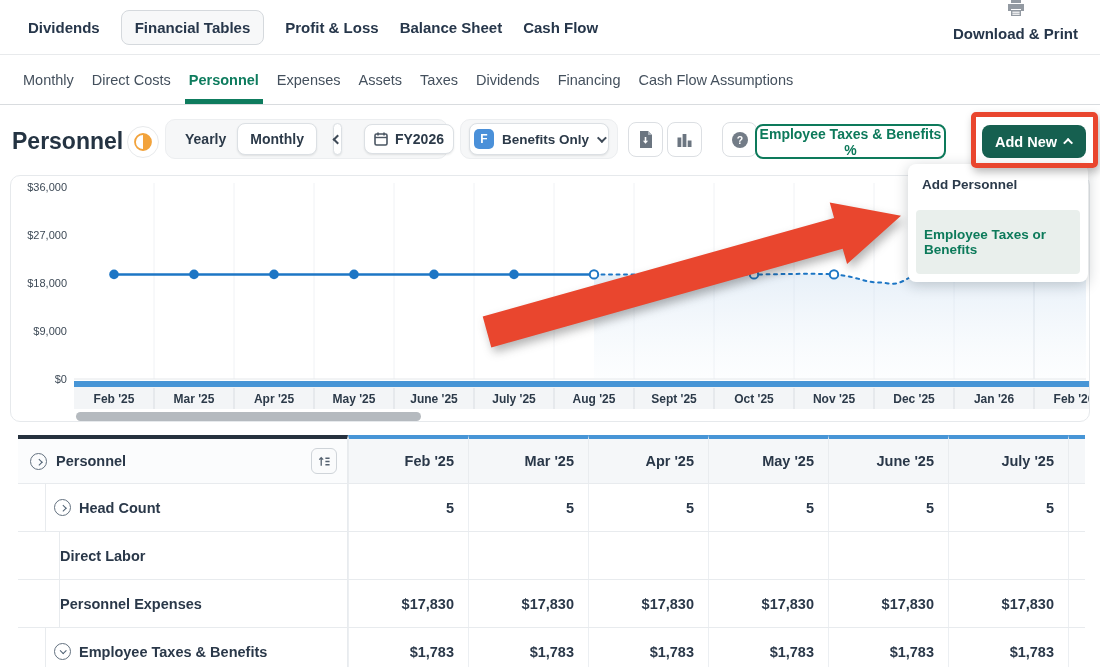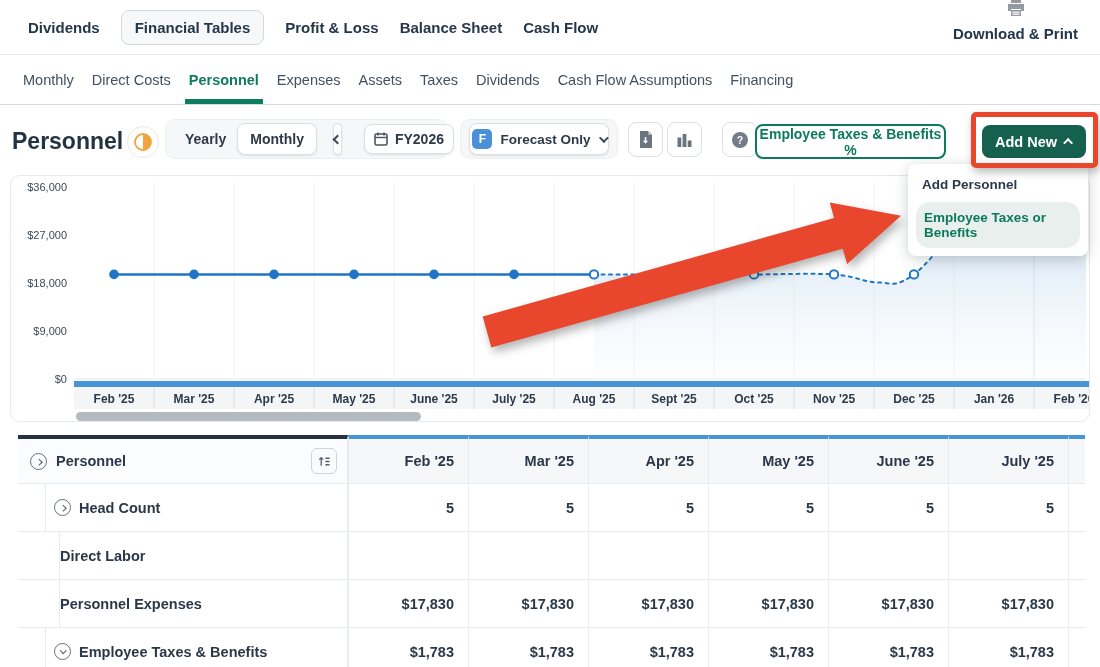--- a/index.html
+++ b/index.html
@@ -65,21 +65,21 @@
 
   
   #arrow-overlay { position:absolute; left:0; top:0; width:1100px; height:667px; pointer-events:none; z-index:50; }
   .red-box { position:absolute; left:971px; top:112px; width:127px; height:56px; border:5px solid #e9462e;
              border-radius:5px; box-shadow:2px 4px 8px rgba(0,0,0,.28); z-index:70; pointer-events:none; }
 
   
   .dropdown { position:absolute; left:908px; top:164px; width:180px; background:#fff; border-radius:8px;
               box-shadow:0 3px 14px rgba(20,30,40,.22); z-index:60; padding:6px 0 8px; }
   .dd-item1 { padding:7px 14px 5px; font-size:13.5px; font-weight:bold; color:#2b3a4a; cursor:pointer; }
-  .dd-item2 { margin:5px 8px 0; padding:8px 8px; background:#e9efec; border-radius:14px; font-size:13.5px;
+  .dd-item2 { margin:13px 8px 0; padding:17px 8px; background:#e9efec; border-radius:4px; font-size:13.5px;
               font-weight:bold; color:#0c7a5a; cursor:pointer; }
 
   
   .ptable { position:absolute; left:18px; top:435px; width:1067px; height:232px; overflow:hidden; background:#fff; }
   .trow { display:flex; height:48px; background:#fff; border-top:1px solid #e8ebee; }
   .trow.thead { border-top:none; }
   .tlabel { width:330px; display:flex; align-items:center; position:relative; border-right:1px solid #e8ebee; }
   .thead .tlabel { border-top:4px solid #26313e; background:#fbfcfd; padding-left:12px; gap:9px; }
   .tlabel .lbl { font-size:14.5px; font-weight:bold; color:#2a3849; }
   .gutter { width:20px; align-self:stretch; border-right:1px solid #e8ebee; flex:none; }
@@ -123,22 +123,22 @@
   </div>
 
   <div class="subnav" id="subnav-items">
       <div class="sn-item">Monthly</div>
       <div class="sn-item">Direct Costs</div>
       <div class="sn-item active">Personnel</div>
       <div class="sn-item">Expenses</div>
       <div class="sn-item">Assets</div>
       <div class="sn-item">Taxes</div>
       <div class="sn-item">Dividends</div>
+      <div class="sn-item">Financing</div>
       <div class="sn-item">Cash Flow Assumptions</div>
-      <div class="sn-item">Financing</div>
     </div>
 
   <div class="page-title">Personnel</div>
 
   <div class="contrast-wrap">
     <svg width="20" height="20" viewBox="0 0 20 20">
       <circle cx="10" cy="10" r="8" fill="none" stroke="#f2a33c" stroke-width="1.8"></circle>
       <path d="M10 2 a8 8 0 0 1 0 16 z" fill="#f2a33c"></path>
     </svg>
   </div>
@@ -160,21 +160,21 @@
       <span>FY2026</span>
     </div>
     <div class="white-btn sq-btn">
         <span class="chev right"></span>
       </div>
   </div>
 
   <div class="ctrl-group" id="group-forecast">
     <div class="white-btn fo-btn">
       <span class="f-chip">F</span>
-      <span>Forecast Only</span>
+      <span>Benefits Only</span>
       <span class="chev down"></span>
     </div>
   </div>
 
   <div class="icon-btn" style="left:628px;">
     <svg width="15" height="17" viewBox="0 0 15 17">
       <path fill="#6b7580" d="M2 0h8l4 4v13H2z"></path>
       <path fill="#aab2ba" d="M10 0l4 4h-4z"></path>
       <rect x="6.7" y="6" width="1.6" height="4.4" fill="#fff"></rect>
       <path fill="#fff" d="M4.9 9.8h5.2L7.5 12.8z"></path>

